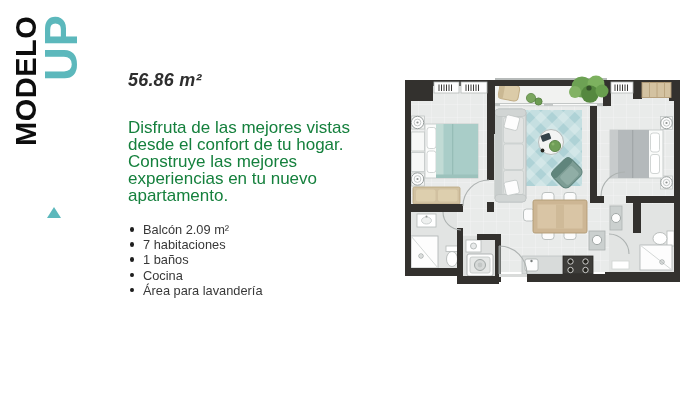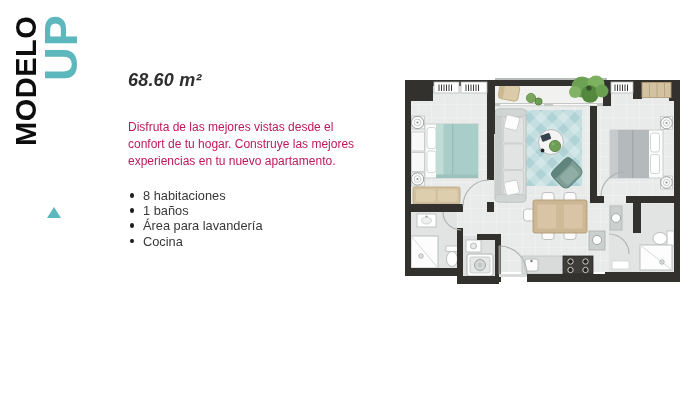--- a/index.html
+++ b/index.html
@@ -26,21 +26,21 @@
     border-bottom:11px solid #5cb8bc;
   }
   
   .content { position:absolute; left:128px; top:70px; width:262px; }
   .area {
     margin:0; font-size:18px; font-weight:bold; font-style:italic;
     color:#2e2e2e; letter-spacing:0.2px;
   }
   .desc {
     margin:28px 0 0 0; width:240px;
-    font-size:12px; line-height:17px; color:#be185d;
+    font-size:17px; line-height:17px; color:#15803d;
   }
   .features { list-style:none; margin:18px 0 0 0; padding:0; }
   .features li {
     position:relative; padding-left:15px;
     font-size:12.8px; line-height:15.2px; color:#383838;
   }
   .dot {
     position:absolute; left:2px; top:5px; width:4px; height:4.6px;
     border-radius:50%; background:#1e1e1e;
   }
@@ -50,27 +50,28 @@
 </head>
 <body>
 
 <div class="slide">
 
   <div class="modelo">MODELO</div>
   <div class="up">UP</div>
   <div class="marker"></div>
 
   <div class="content">
-    <h1 class="area">68.60 m²</h1>
+    <h1 class="area">56.86 m²</h1>
     <p class="desc">Disfruta de las mejores vistas desde el confort de tu hogar. Construye las mejores experiencias en tu nuevo apartamento.</p>
     <ul class="features">
-      <li><span class="dot"></span><span>8 habitaciones</span></li>
+      <li><span class="dot"></span><span>Balcón 2.09 m²</span></li>
+      <li><span class="dot"></span><span>7 habitaciones</span></li>
       <li><span class="dot"></span><span>1 baños</span></li>
+      <li><span class="dot"></span><span>Cocina</span></li>
       <li><span class="dot"></span><span>Área para lavandería</span></li>
-      <li><span class="dot"></span><span>Cocina</span></li>
     </ul>
   </div>
 
   <svg class="plan" viewBox="0 0 275 209">
     <defs>
       <pattern id="grid" width="13" height="13" patternUnits="userSpaceOnUse">
         <path d="M13 0H0V13" fill="none" stroke="#f3f4f3" stroke-width="1"></path>
       </pattern>
       <pattern id="rugp" width="16" height="16" patternUnits="userSpaceOnUse" patternTransform="rotate(45 0 0)">
         <rect width="16" height="16" fill="#c5dfe1"></rect>

